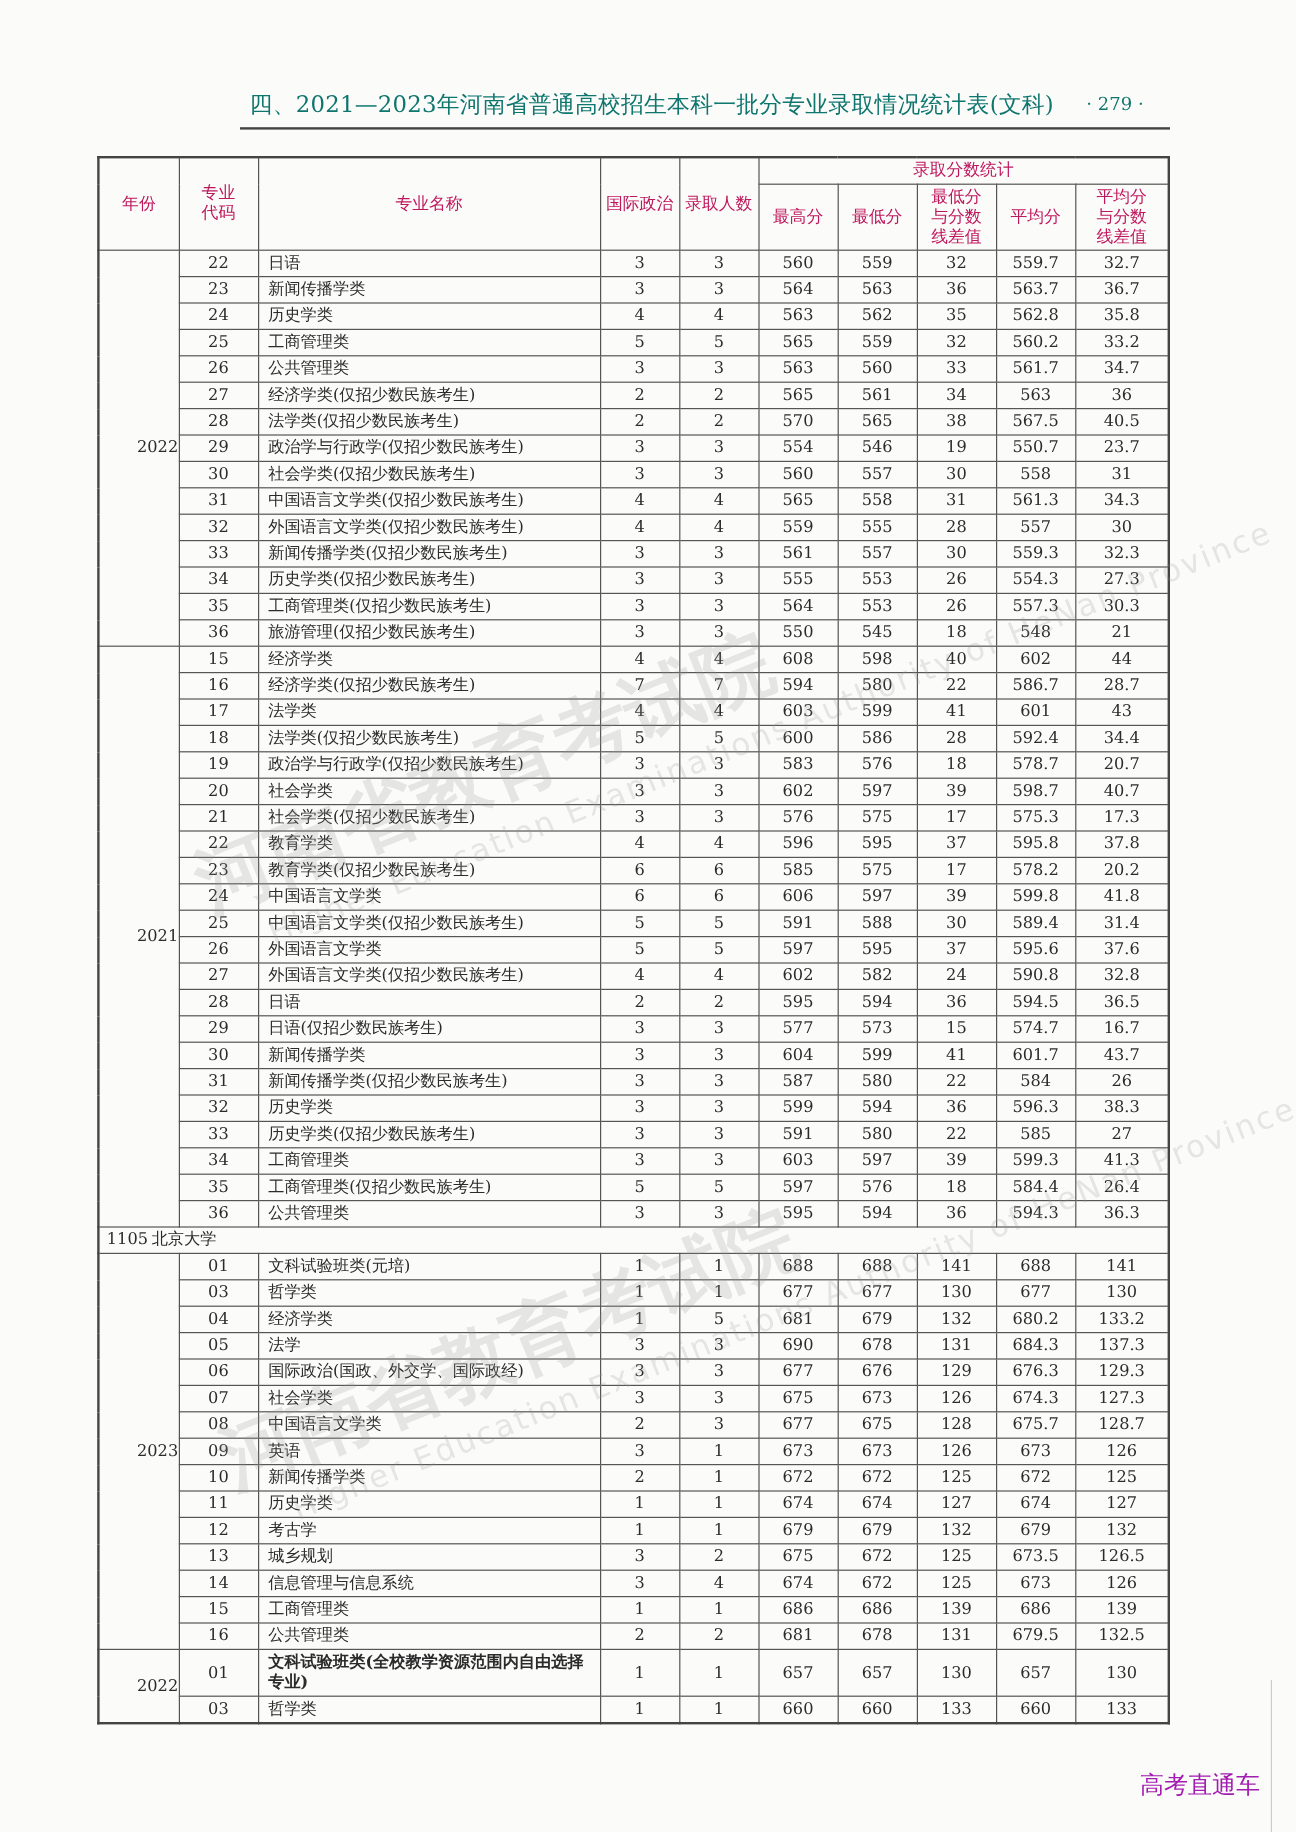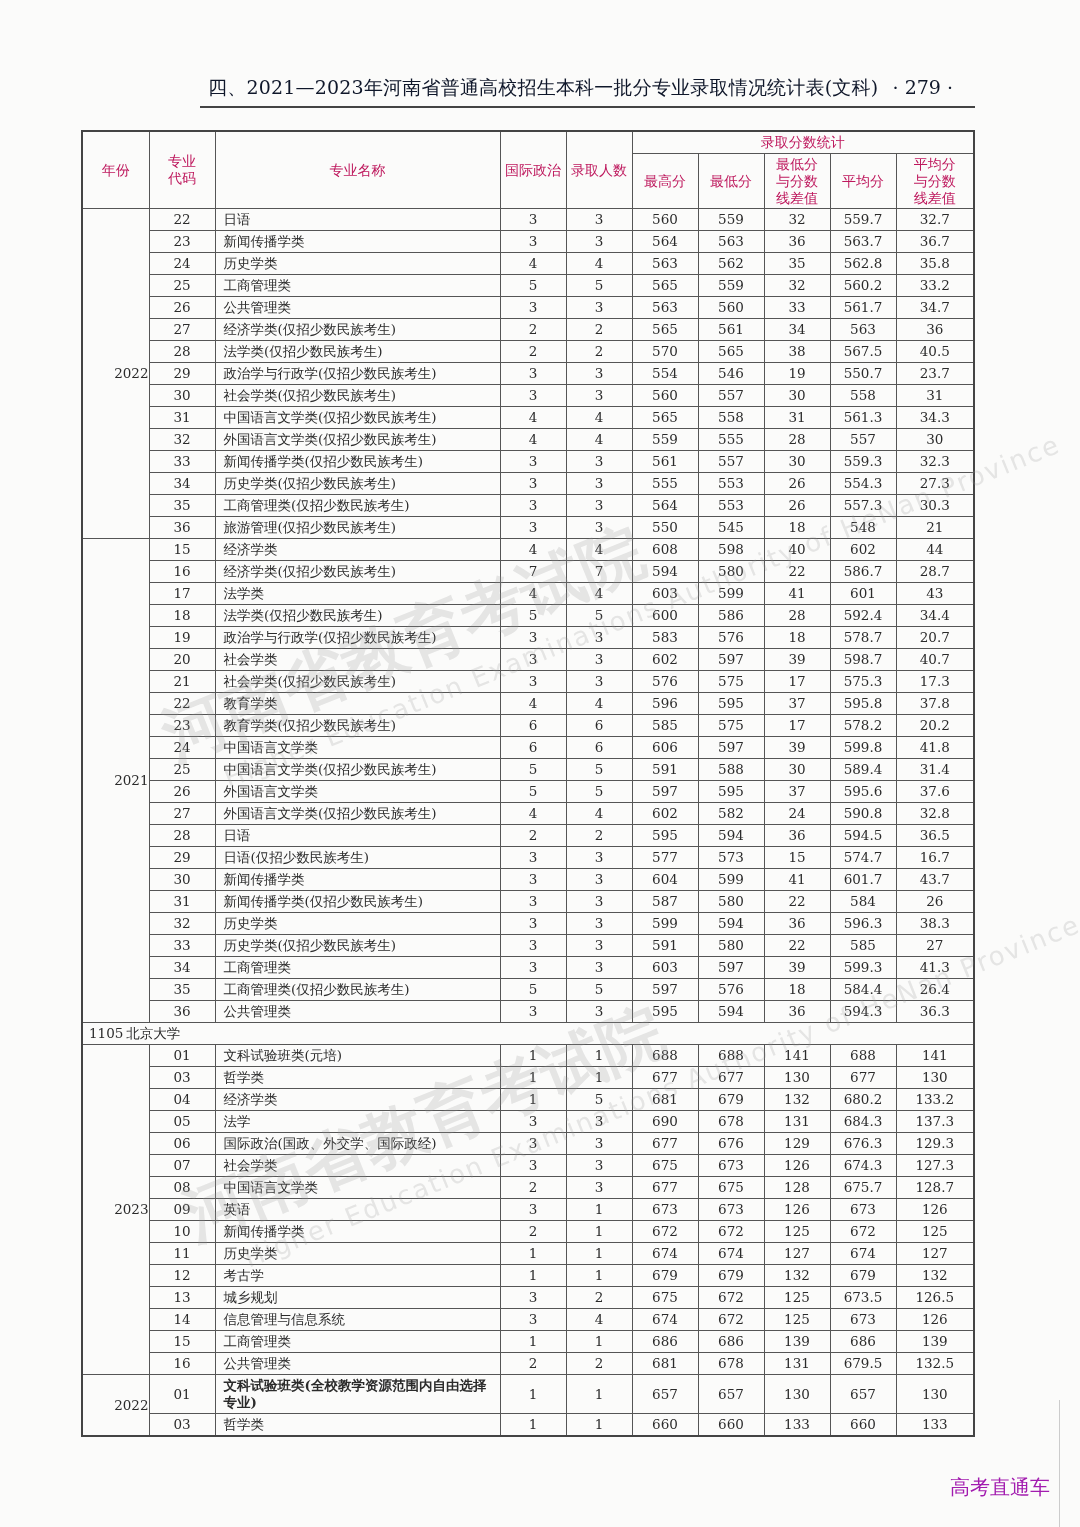--- a/index.html
+++ b/index.html
@@ -3,24 +3,24 @@
 <meta charset="utf-8">
 <style>
   html, body { margin: 0; padding: 0; }
   body {
     width: 1080px; height: 1527px; background: #fbfbfa; position: relative; overflow: hidden;
     font-family: "DejaVu Serif", "Liberation Serif", serif; color: #2a2a2a;
   }
   .page-header {
     position: absolute; left: 200px; top: 72px; width: 775px; height: 34px;
     border-bottom: 2px solid #444;
-    font-size: 19px; line-height: 30px; color: #0f172a;
+    font-size: 19px; line-height: 30px; color: #0f766e;
   }
   .page-header .title { position: absolute; left: 8px; top: 0; white-space: nowrap; letter-spacing: 0.2px; }
-  .page-header .pageno { position: absolute; right: 22px; top: 0; white-space: nowrap; font-size: 19px; }
+  .page-header .pageno { position: absolute; right: 22px; top: 0; white-space: nowrap; font-size: 15px; }
 
   table.stats {
     position: absolute; left: 81px; top: 130px; width: 893px;
     border-collapse: collapse; table-layout: fixed;
     font-size: 13.5px; color: #2b2b2b;
   }
   table.stats td, table.stats th {
     border: 1px solid #555; padding: 0; text-align: center; vertical-align: middle;
     font-weight: normal; height: 21px; line-height: 21px; overflow: hidden; white-space: nowrap;
   }

